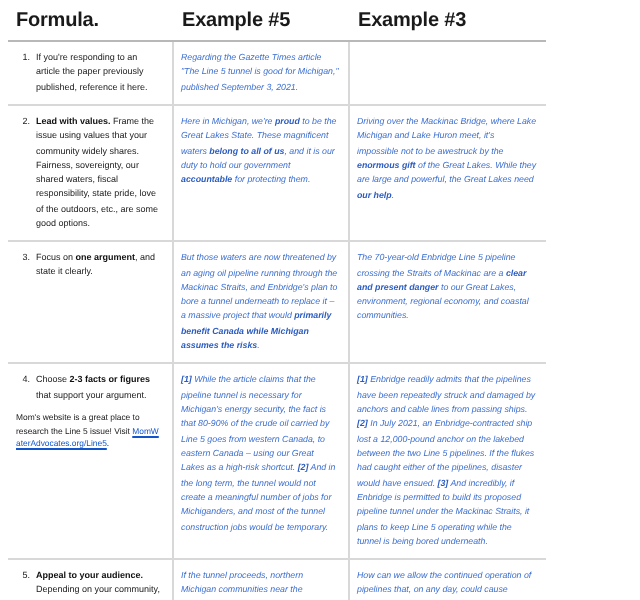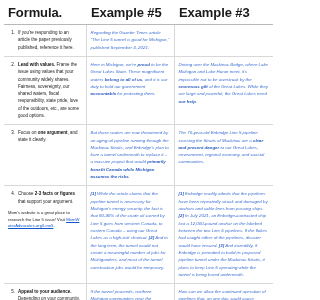--- a/index.html
+++ b/index.html
@@ -25,21 +25,21 @@
     border-collapse: collapse;
     table-layout: fixed;
   }
   table.grid col.c1 { width: 82px; }
   table.grid col.c2 { width: 88px; }
   table.grid col.c3 { width: 99px; }
 
   thead th {
     text-align: left;
     vertical-align: bottom;
-    font-size: 13px;
+    font-size: 10px;
     font-weight: bold;
     color: #1a1a1a;
     letter-spacing: -0.1px;
     padding: 5px 5px 4px 5px;
     border-bottom: 0.8px solid #b8b8b8;
     background: #ffffff;
   }
   thead th.h1 { padding-left: 4px; }
 
   tbody td {

